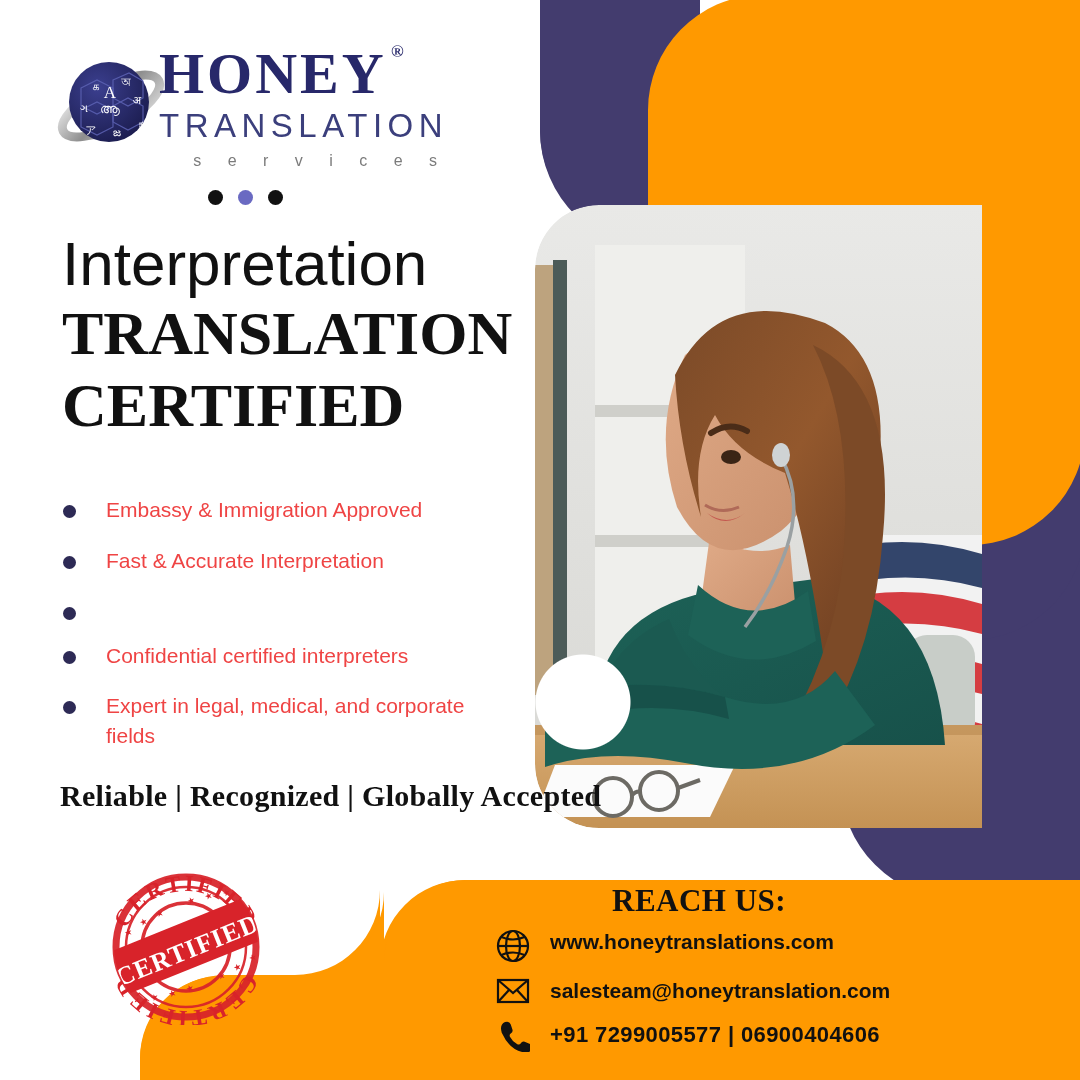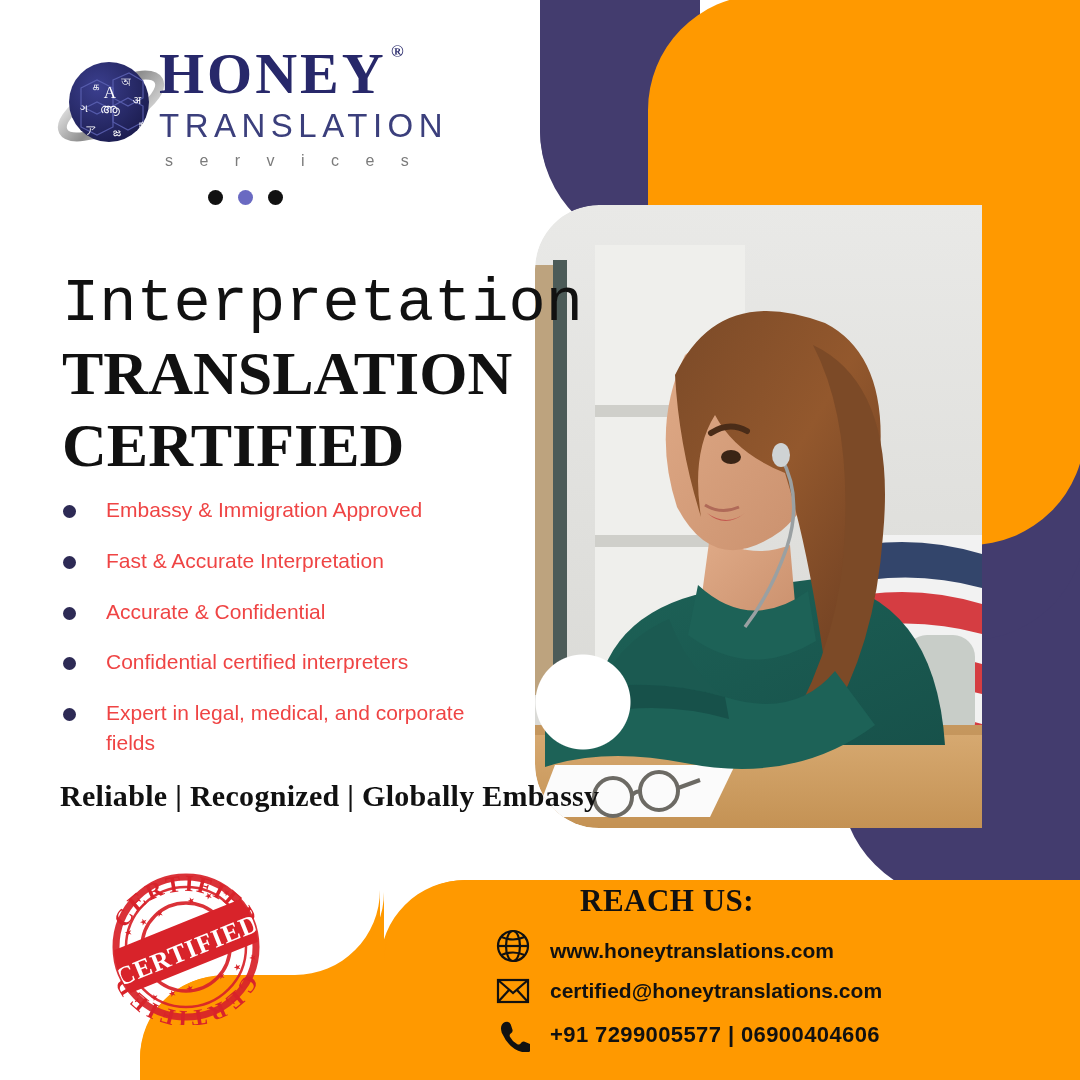--- a/index.html
+++ b/index.html
@@ -37,33 +37,32 @@
   }
   .logo-reg{ position:absolute; top:-2px; right:-20px; font-size:17px; font-weight:700; }
   .logo-translation{
     font-family:"Liberation Sans", sans-serif;
     font-size:33px; letter-spacing:5.5px; color:#3b3f7c; line-height:1.25;
     margin-top:2px;
   }
   .logo-services{
     font-family:"Liberation Sans", sans-serif;
     font-size:16px; letter-spacing:11px; color:#7b7b7b;
-    text-align:left; margin-top:6px; padding-left:6px;
+    text-align:right; margin-top:6px; padding-left:6px;
   }
   .dots{ position:absolute; left:208px; top:190px; display:flex; gap:15px; }
   .dot{ width:15px; height:15px; border-radius:50%; background:#111; }
   .dot.mid{ background:#6a6ac2; }
 
   
   .headline{ position:absolute; left:62px; top:232px; width:480px; }
   .h-script{
-    font-family:Liberation Mono, monospace;
+    font-family:Liberation Sans, sans-serif;
     font-size:62px; font-weight:400; color:#111; line-height:1.02;
     letter-spacing:0px;
-    margin-top:40px;
   }
   .h-bold{
     font-family:"Liberation Serif", serif;
     font-weight:700; font-size:62px; color:#111; line-height:1.06;
     letter-spacing:0px; margin-top:6px;
   }
 
   
   .bullets{ position:absolute; left:55px; top:495px; width:500px; }
   .bullet-row{ display:flex; align-items:flex-start; margin-bottom:21px; }
@@ -82,27 +81,27 @@
     font-family:"Liberation Serif", serif;
     font-weight:700; font-size:30px; color:#111; letter-spacing:.3px;
     white-space:nowrap;
   }
 
   
   .stamp{ position:absolute; left:100px; top:867px; width:172px; height:158px; }
 
   
   .reach-title{
-    position:absolute; left:580px; top:883px;
+    position:absolute; left:612px; top:883px;
     font-family:"Liberation Serif", serif;
     font-weight:700; font-size:31px; color:#111; letter-spacing:.5px;
   }
   .contact{ position:absolute; left:492px; top:928px; width:540px; }
   .c-row{ display:flex; align-items:center; margin-bottom:13px; }
-  .c-row.web{ align-items:flex-end; }
+  .c-row.web{ align-items:flex-start; }
   .c-icon{ width:42px; flex:0 0 42px; display:flex; align-items:center; justify-content:center; }
   .c-text{
     font-family:"Liberation Sans", sans-serif;
     font-weight:700; font-size:21px; color:#111; line-height:1.3;
     margin-left:16px;
   }
   .c-text.phone{ font-size:22px; letter-spacing:.4px; }
 </style>
 </head>
 <body>
@@ -279,33 +278,32 @@
   <div class="bullet-row">
     <span class="bullet-dot"></span>
     <span class="bullet-text">Embassy &amp; Immigration Approved</span>
   </div>
   <div class="bullet-row">
     <span class="bullet-dot"></span>
     <span class="bullet-text">Fast &amp; Accurate Interpretation</span>
   </div>
   <div class="bullet-row">
     <span class="bullet-dot"></span>
-    <span class="bullet-text">Accurate &amp; Confidential</span>
   </div>
   <div class="bullet-row">
     <span class="bullet-dot"></span>
     <span class="bullet-text">Confidential certified interpreters</span>
   </div>
   <div class="bullet-row">
     <span class="bullet-dot"></span>
     <span class="bullet-text" style="max-width:360px;">Expert in legal, medical, and corporate fields</span>
   </div>
 </div>
 
-<div class="tagline">Reliable  |  Recognized  |  Globally Embassy</div>
+<div class="tagline">Reliable  |  Recognized  |  Globally Accepted</div>
 
 <svg class="stamp" viewBox="0 0 172 158">
   <defs>
     <path id="arcTop" d="M22,84 a64,60 0 0 1 128,0"></path>
     <path id="arcBot" d="M150,84 a64,60 0 0 1 -128,0"></path>
     <clipPath id="stampClip">
         <circle cx="86" cy="80" r="72"></circle>
       </clipPath>
   </defs>
   <g stroke="#D8232A" fill="none" opacity=".93">
@@ -362,21 +360,21 @@
 
   <div class="c-row" style="margin-top:4px;">
     <span class="c-icon">
       <svg width="34" height="28" viewBox="0 0 34 28" fill="none" stroke="#111" stroke-width="2.2">
         <rect x="2" y="3" width="30" height="22"></rect>
         <path d="M2,3 L17,16 L32,3"></path>
         <path d="M2,25 L13,13"></path>
           <path d="M32,25 L21,13"></path>
       </svg>
     </span>
-    <span class="c-text">certified@honeytranslations.com</span>
+    <span class="c-text">salesteam@honeytranslation.com</span>
   </div>
 
   <div class="c-row" style="margin-top:6px;">
     <span class="c-icon">
       <svg width="34" height="34" viewBox="0 0 34 34">
         <path fill="#111" d="M8,3 q5,-2 7,3 l2,6 q1,3 -2,5 q-2,1 -1,4 q3,6 9,9 q3,1 4,-1
                   q2,-3 5,-2 l5,2 q5,2 3,7 q-2,5 -8,4 Q14,38 4,16 Q1,6 8,3 Z" transform="scale(.82) translate(3,2)"></path>
       </svg>
     </span>
     <span class="c-text phone">+91 7299005577  |  06900404606</span>

